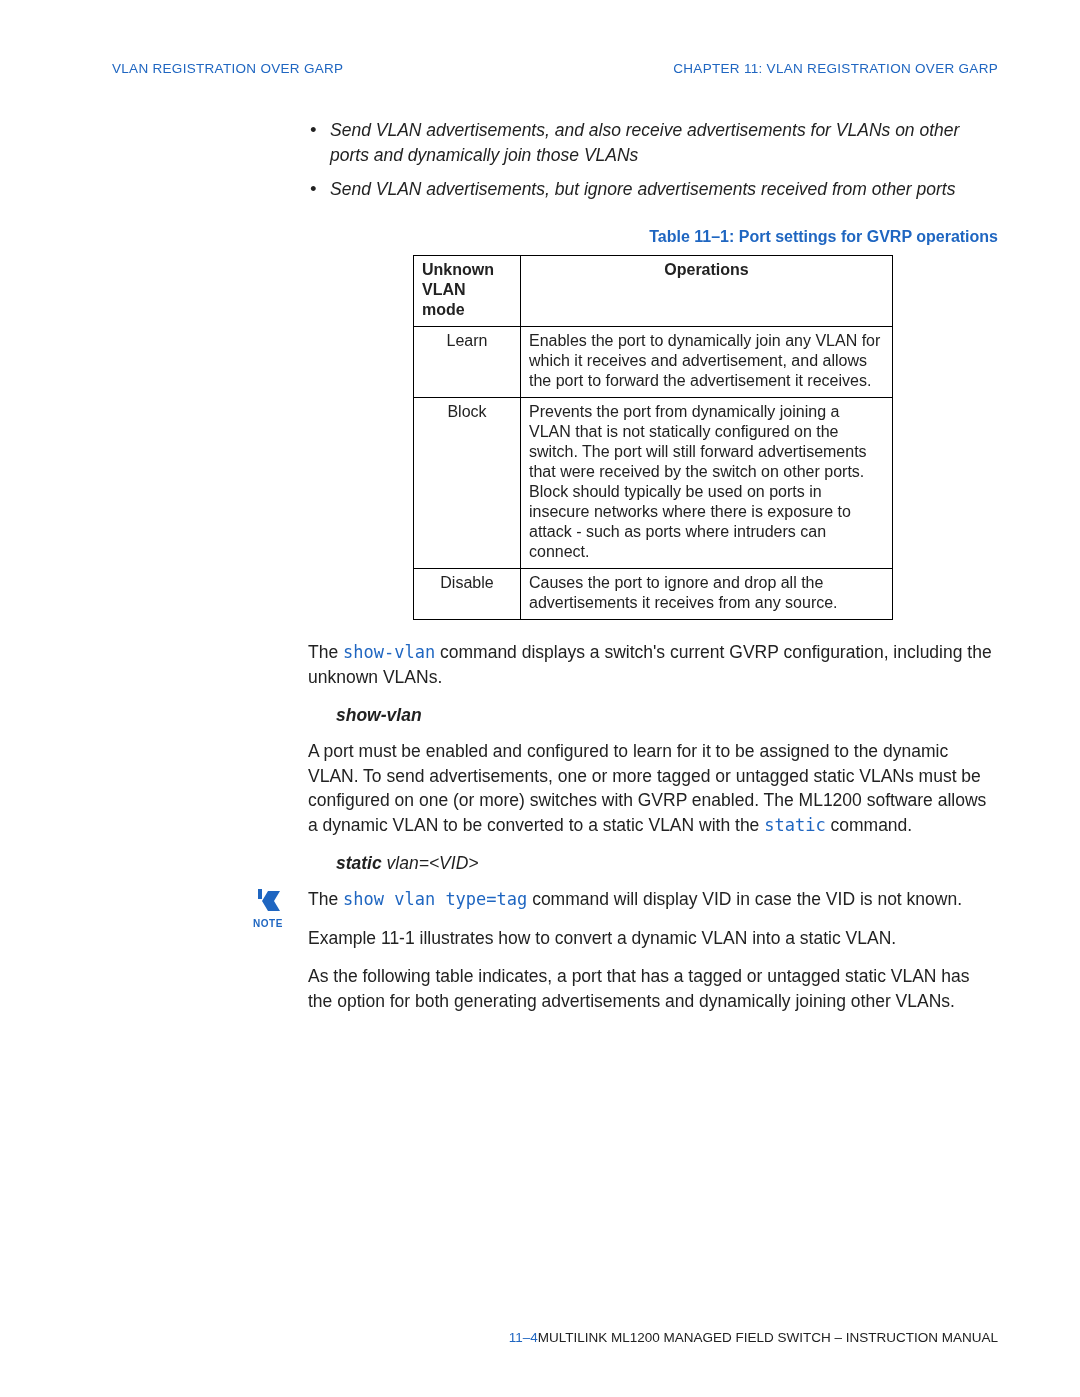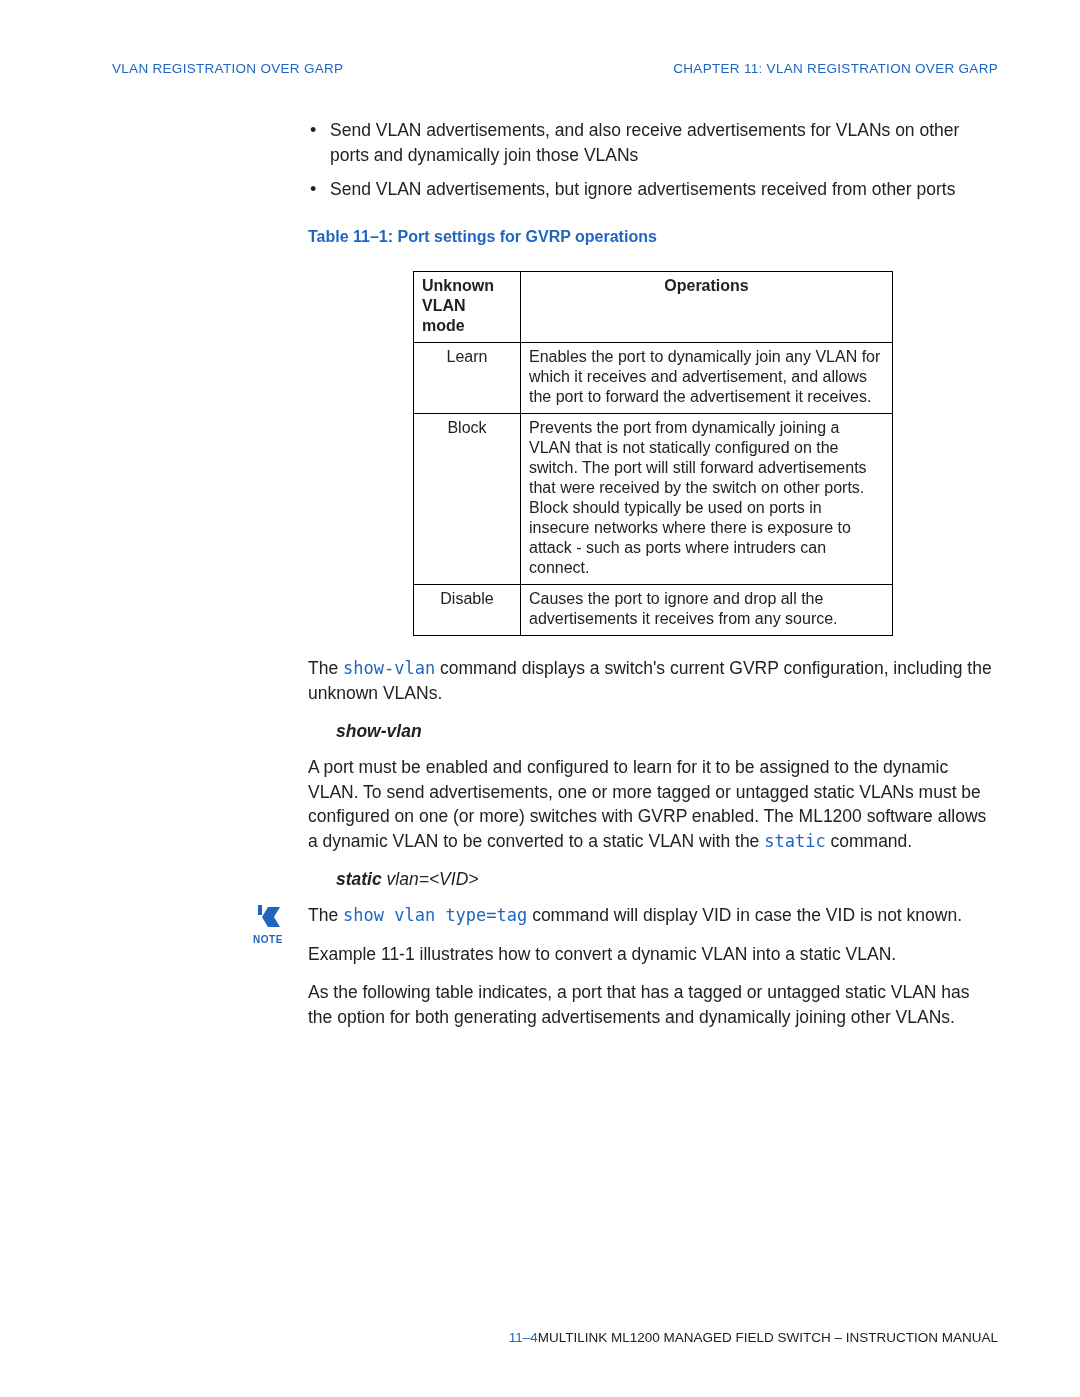--- a/index.html
+++ b/index.html
@@ -32,40 +32,41 @@
     margin-bottom: 40px;
   }
   .content {
     margin-left: 196px;
     margin-right: 0;
   }
   ul.bullets {
     list-style: none;
     margin: 0 0 24px 0;
     padding: 0;
+    font-style: italic;
   }
   ul.bullets li {
     position: relative;
     padding-left: 22px;
     margin-bottom: 10px;
     line-height: 1.4;
   }
   ul.bullets li::before {
     content: "•";
     position: absolute;
     left: 2px;
     top: 0;
     font-size: 18px;
   }
   .table-caption {
-    text-align: left;
+    text-align: right;
     color: #1f66c1;
     font-weight: 600;
     font-size: 16px;
-    margin: 14px 0 24px 0;
+    margin: 14px 0 8px 0;
   }
   table.gvrp {
     border-collapse: collapse;
     margin: 0 auto 20px auto;
     width: 480px;
     font-size: 16px;
   }
   table.gvrp th, table.gvrp td {
     border: 1px solid #000;
     padding: 4px 8px 6px 8px;

